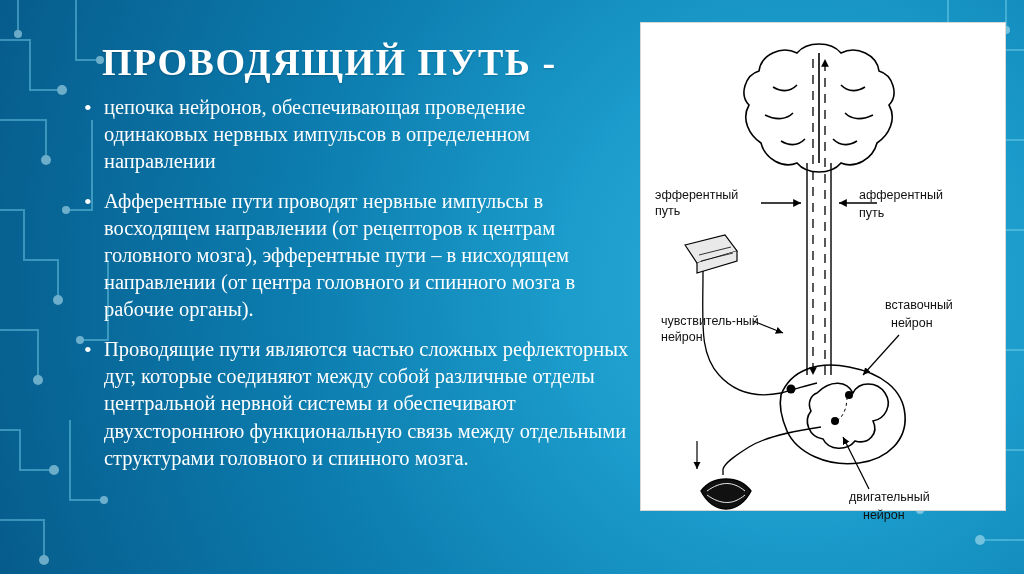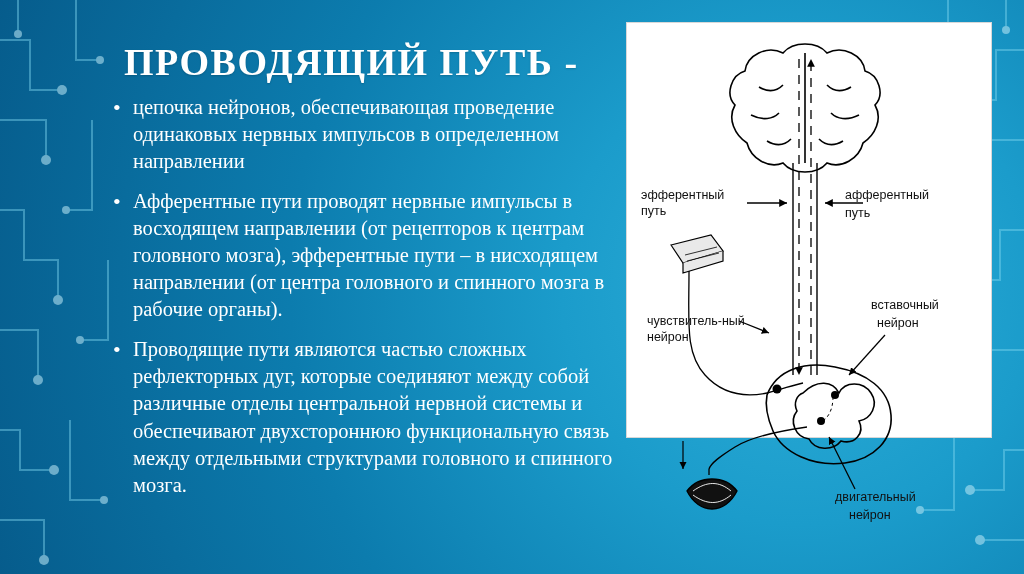--- a/index.html
+++ b/index.html
@@ -32,36 +32,36 @@
   }
   .circuit.left { left: 0; }
   .circuit.right { right: 0; }
 
   .content {
     position: absolute;
     left: 0;
     top: 0;
     width: 640px;
     height: 478px;
-    padding: 26px 10px 0 100px;
+    padding: 26px 10px 0 78px;
     box-sizing: border-box;
     color: #ffffff;
   }
   .title {
     font-family: "Liberation Serif", serif;
     font-weight: bold;
     font-size: 38px;
     letter-spacing: 1.5px;
     color: #ffffff;
     margin: 14px 0 10px 24px;
     text-shadow: 0 1px 2px rgba(0,0,0,0.18);
   }
   ul.bullets {
     list-style: none;
-    margin: 7px;
+    margin: 0;
     padding: 0;
   }
   ul.bullets > li {
     position: relative;
     font-size: 20.5px;
     line-height: 1.32;
     color: #ffffff;
     margin: 0 0 13px 0;
     padding-left: 26px;
     text-align: left;
@@ -70,24 +70,24 @@
     content: "•";
     position: absolute;
     left: 6px;
     top: -1px;
     font-size: 22px;
     line-height: 1.32;
     color: #ffffff;
   }
   .figure {
     position: absolute;
-    left: 626px;
+    left: 640px;
     top: 22px;
     width: 366px;
-    height: 416px;
+    height: 489px;
     background: #ffffff;
     border: 1px solid #d8d8d8;
     box-sizing: border-box;
   }
   .figure svg { display: block; }
   .fig-label {
     font-family: "Liberation Sans", sans-serif;
     font-size: 12.5px;
     fill: #111111;
   }

